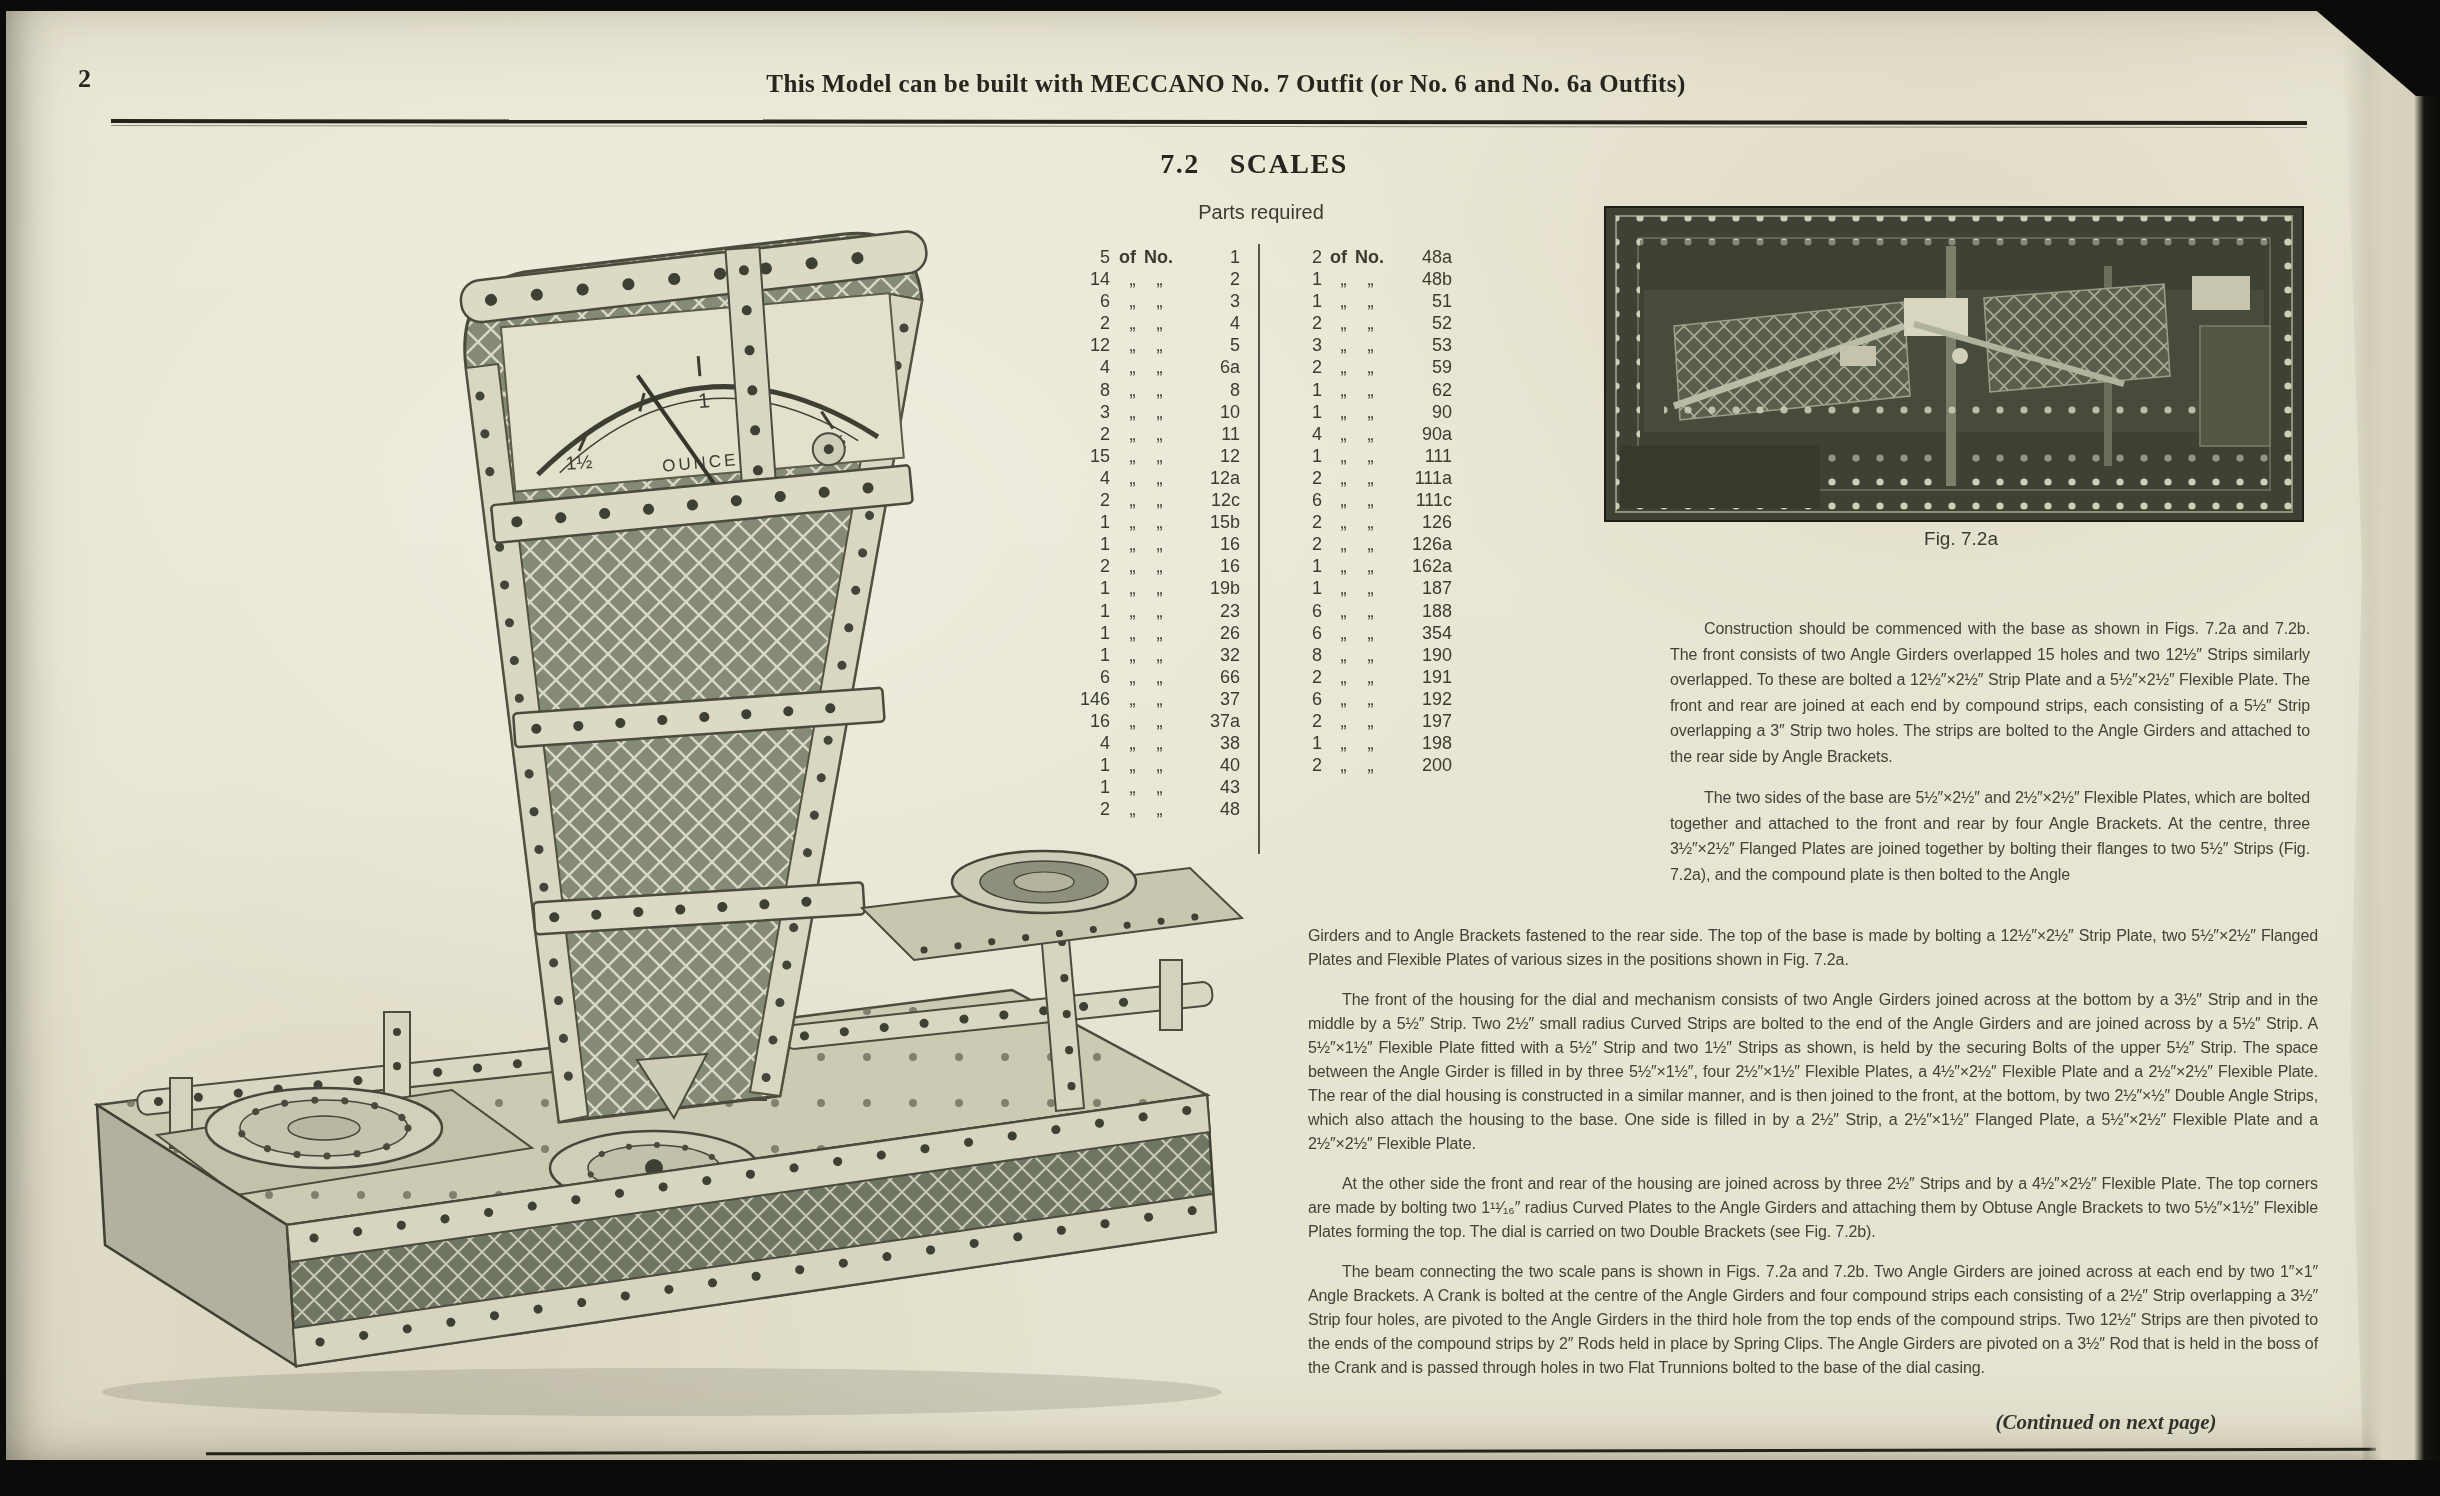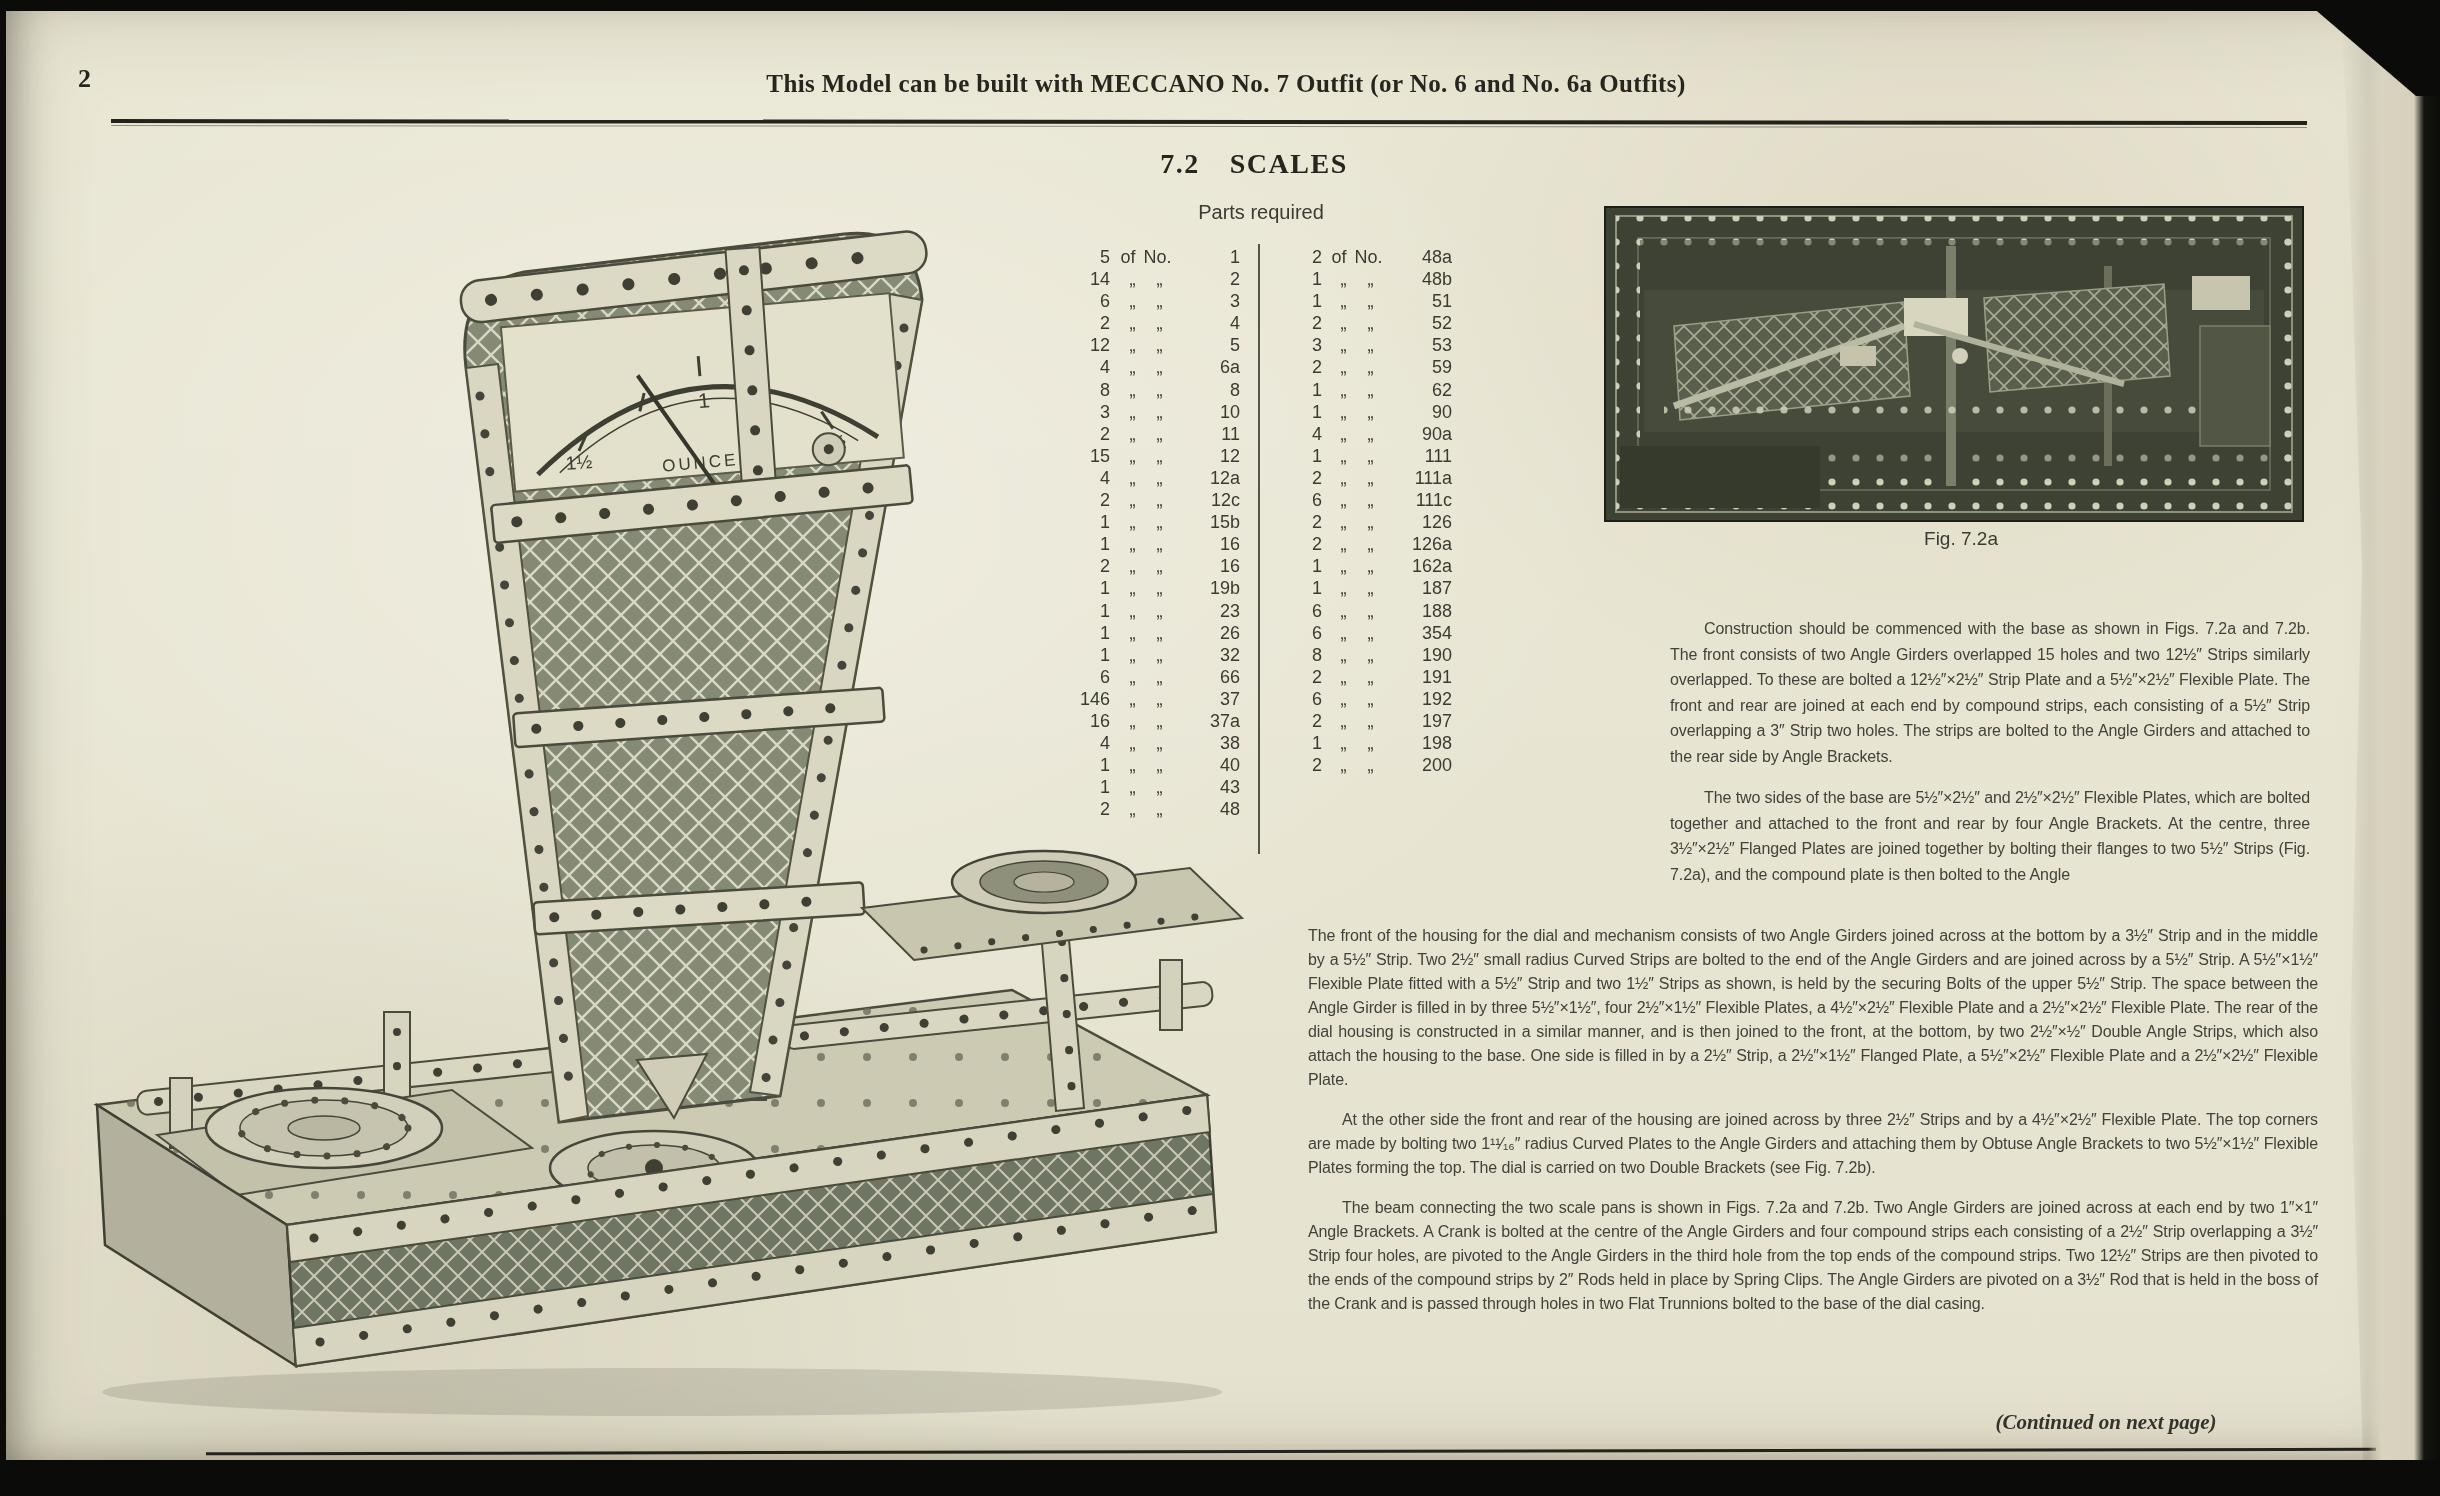--- a/index.html
+++ b/index.html
@@ -36,21 +36,21 @@
     font-size:20px; color:#3a3b31; }
 
   .parts-col { position:absolute; top:236px; font-size:18px; color:#3a3b31; }
   .parts-left  { left:1052px; }
   .parts-right { left:1286px; }
   .parts-row { display:grid; line-height:22.1px; }
   .parts-left  .parts-row { grid-template-columns:52px 72px 58px; }
   .parts-right .parts-row { grid-template-columns:30px 70px 60px; }
   .pq { text-align:right; }
   .pm { text-align:center; word-spacing:16px; }
-  .parts-col .parts-row:first-of-type .pm { word-spacing:3px; }
+  .parts-col .parts-row:first-of-type .pm { word-spacing:3px;font-weight:bold; }
   .pn { text-align:right; }
   .parts-divider { position:absolute; left:1252px; top:234px; width:2px; height:610px;
     background:#55564a; }
 
   .illus { position:absolute; left:56px; top:150px; width:1204px; height:1280px; }
   .photo { position:absolute; left:1598px; top:196px; width:700px; height:316px; }
   .fig-caption { position:absolute; left:1880px; top:518px; width:150px; text-align:center;
     font-size:19px; color:#3a3b31; }
 
   .body-narrow, .body-wide { position:absolute; text-align:justify; color:#41423a;
@@ -558,20 +558,21 @@
   </svg>
   <div class="fig-caption">Fig. 7.2a</div>
 
   <div class="body-narrow">
 
   <p class="bp">Construction should be commenced with the base as shown in Figs. 7.2a and 7.2b.  The front consists of two Angle Girders overlapped 15 holes and two 12½″ Strips similarly overlapped.  To these are bolted a 12½″×2½″ Strip Plate and a 5½″×2½″ Flexible Plate.  The front and rear are joined at each end by compound strips, each consisting of a 5½″ Strip overlapping a 3″ Strip two holes.  The strips are bolted to the Angle Girders and attached to the rear side by Angle Brackets.</p>
       <p class="bp">The two sides of the base are 5½″×2½″ and 2½″×2½″ Flexible Plates, which are bolted together and attached to the front and rear by four Angle Brackets.  At the centre, three 3½″×2½″ Flanged Plates are joined together by bolting their flanges to two 5½″ Strips (Fig. 7.2a), and the compound plate is then bolted to the Angle</p>
     </div>
   <div class="body-wide">
 
+  <p class="bp">Girders and to Angle Brackets fastened to the rear side.  The top of the base is made by bolting a 12½″×2½″ Strip Plate, two 5½″×2½″ Flanged Plates and Flexible Plates of various sizes in the positions shown in Fig. 7.2a.</p>
       <p class="bp">The front of the housing for the dial and mechanism consists of two Angle Girders joined across at the bottom by a 3½″ Strip and in the middle by a 5½″ Strip.  Two 2½″ small radius Curved Strips are bolted to the end of the Angle Girders and are joined across by a 5½″ Strip.  A 5½″×1½″ Flexible Plate fitted with a 5½″ Strip and two 1½″ Strips as shown, is held by the securing Bolts of the upper 5½″ Strip.  The space between the Angle Girder is filled in by three 5½″×1½″, four 2½″×1½″ Flexible Plates, a 4½″×2½″ Flexible Plate and a 2½″×2½″ Flexible Plate.  The rear of the dial housing is constructed in a similar manner, and is then joined to the front, at the bottom, by two 2½″×½″ Double Angle Strips, which also attach the housing to the base.  One side is filled in by a 2½″ Strip, a 2½″×1½″ Flanged Plate, a 5½″×2½″ Flexible Plate and a 2½″×2½″ Flexible Plate.</p>
       <p class="bp">At the other side the front and rear of the housing are joined across by three 2½″ Strips and by a 4½″×2½″ Flexible Plate.  The top corners are made by bolting two 1¹¹⁄₁₆″ radius Curved Plates to the Angle Girders and attaching them by Obtuse Angle Brackets to two 5½″×1½″ Flexible Plates forming the top.  The dial is carried on two Double Brackets (see Fig. 7.2b).</p>
       <p class="bp">The beam connecting the two scale pans is shown in Figs. 7.2a and 7.2b.  Two Angle Girders are joined across at each end by two 1″×1″ Angle Brackets.  A Crank is bolted at the centre of the Angle Girders and four compound strips each consisting of a 2½″ Strip overlapping a 3½″ Strip four holes, are pivoted to the Angle Girders in the third hole from the top ends of the compound strips.  Two 12½″ Strips are then pivoted to the ends of the compound strips by 2″ Rods held in place by Spring Clips.  The Angle Girders are pivoted on a 3½″ Rod that is held in the boss of the Crank and is passed through holes in two Flat Trunnions bolted to the base of the dial casing.</p>
     </div>
 
   <div class="continued">(Continued on next page)</div>
   <div class="bottom-rule"></div>
 </div>
 
 <div class="right-tear"></div>

